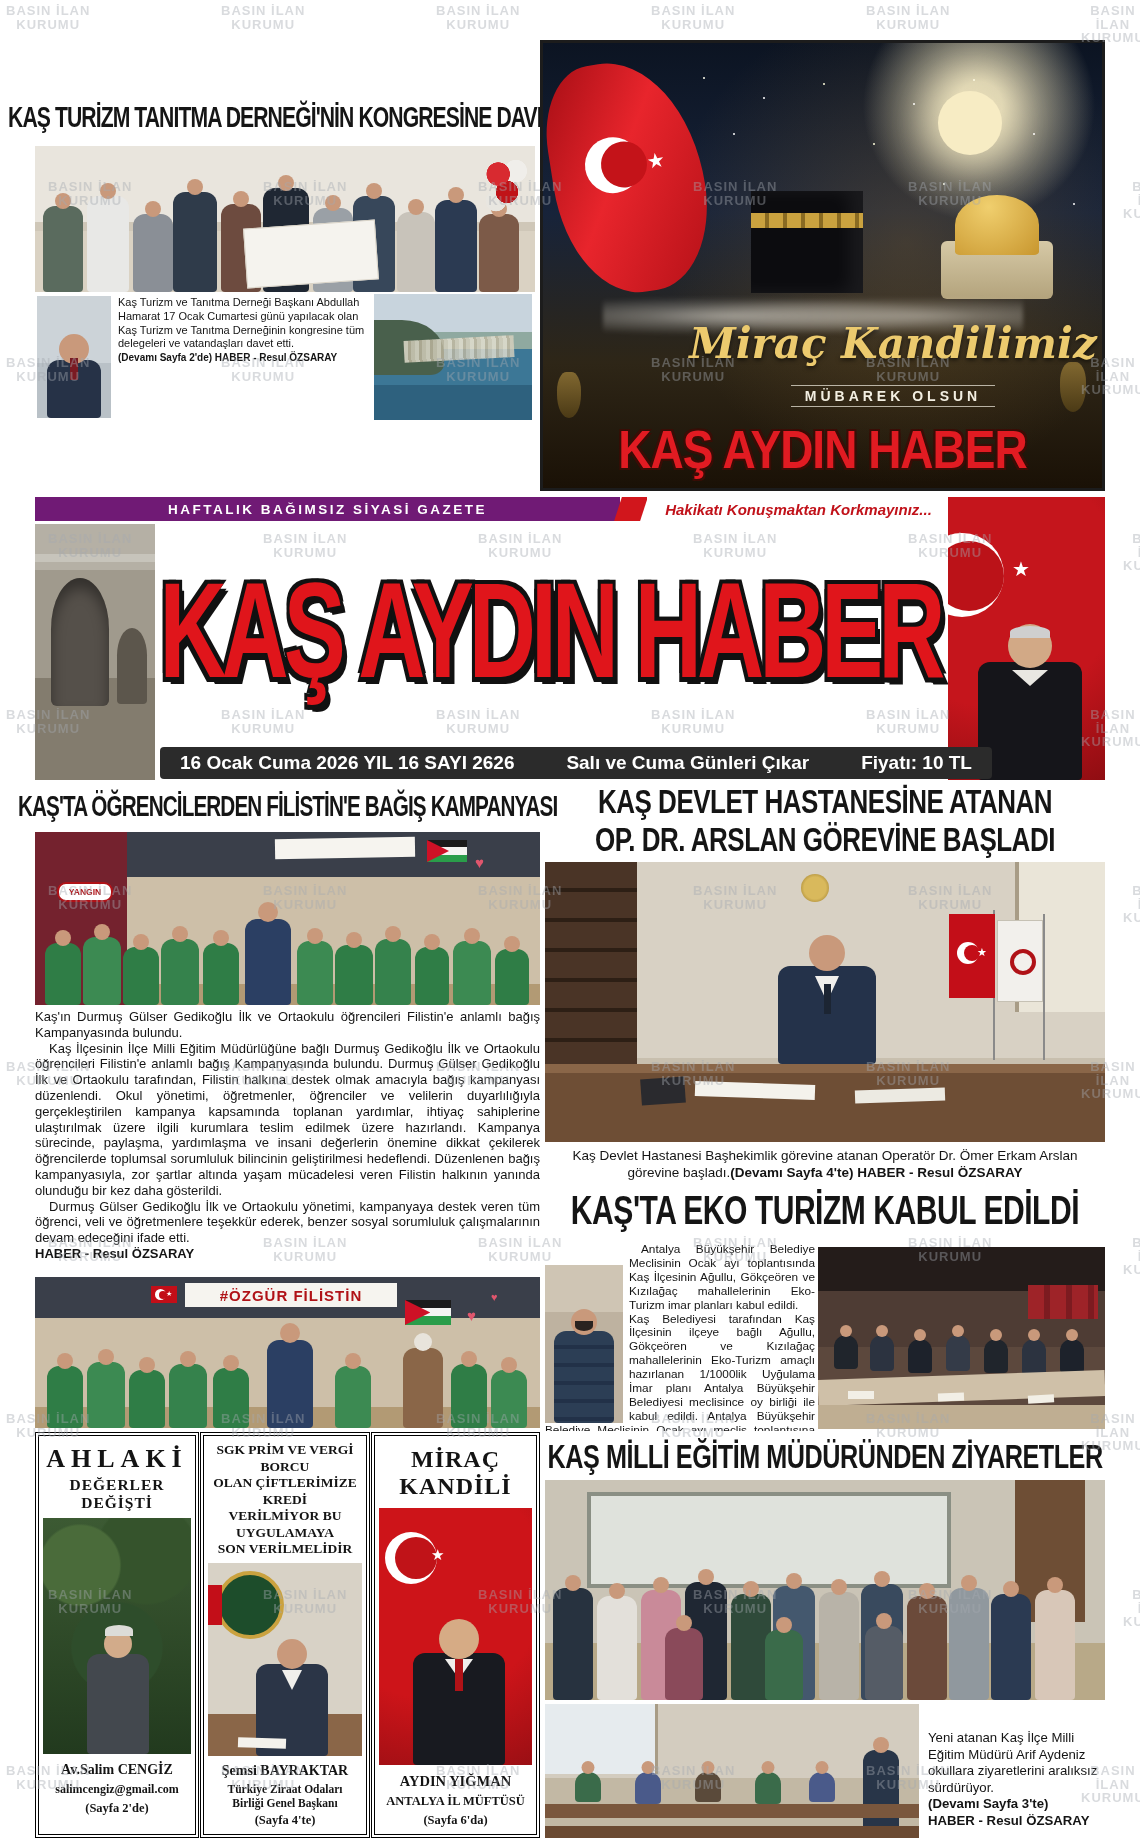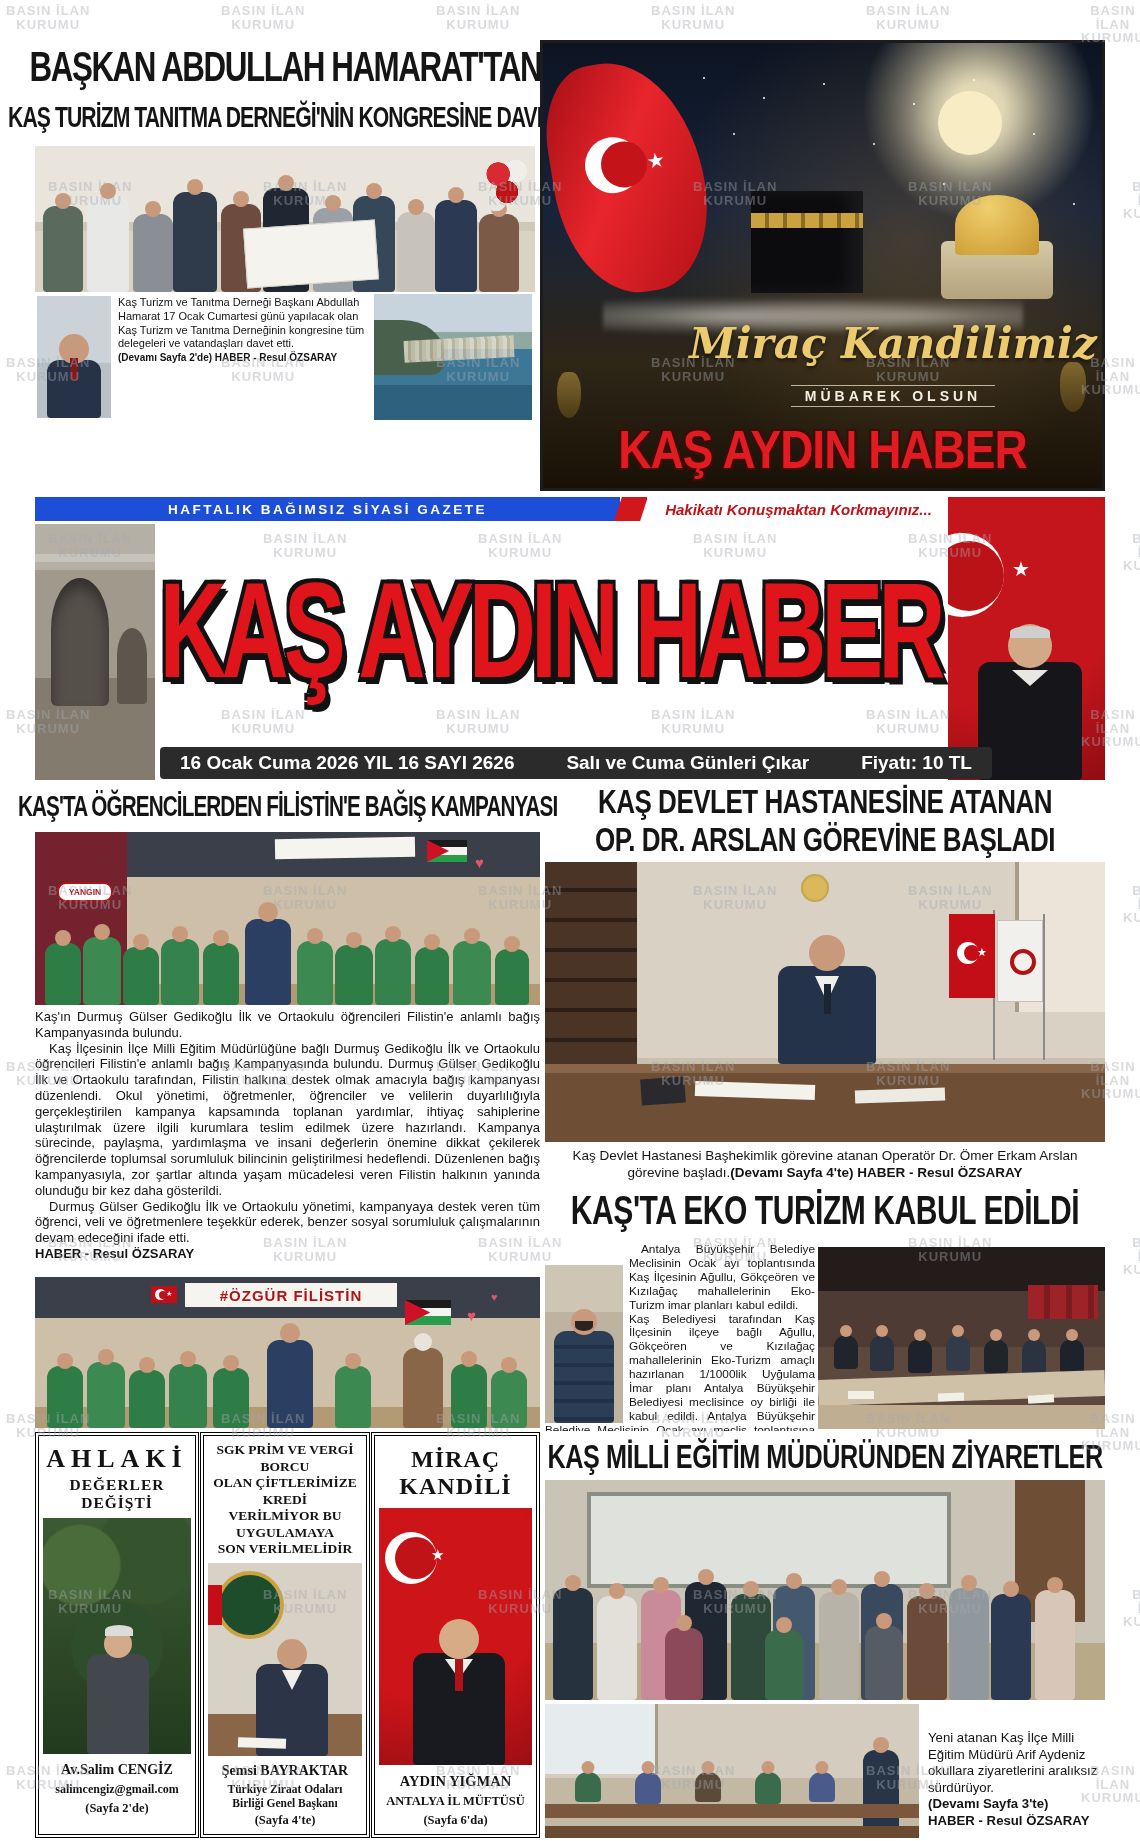--- a/index.html
+++ b/index.html
@@ -19,43 +19,40 @@
   
   .pp{position:absolute;bottom:0;border-radius:12px 12px 4px 4px;--h:16px;--ht:-13px;--skin:#c9997b;}
   .pp::before{content:"";position:absolute;left:50%;transform:translateX(-50%);
       width:var(--h);height:var(--h);top:var(--ht);border-radius:50%;background:var(--skin);}
   
   .mast-title{font-weight:700;font-size:93px;letter-spacing:-5px;color:#e0151b;
       transform:scale(1,1.45);transform-origin:center;
       text-shadow:-3px -3px 0 #111,3px -3px 0 #111,-3px 3px 0 #111,3px 3px 0 #111,5px 5px 0 #111;}
   .datebar{background:#2b2b2b;color:#fff;font-weight:700;font-size:19px;border-radius:4px;
       display:flex;align-items:center;justify-content:space-between;padding:0 20px;}
-  .tag-black{background:#1d4ed8;color:#fff;font-weight:700;font-size:13.5px;letter-spacing:2.5px;}
+  .tag-black{background:#701a75;color:#fff;font-weight:700;font-size:13.5px;letter-spacing:2.5px;}
   .tag-red{color:#c1121a;font-style:italic;font-weight:700;font-size:15px;}
   
   .box{border:4px double #000;box-sizing:border-box;display:flex;flex-direction:column;
        align-items:center;text-align:center;padding:6px 4px;background:#fff;}
   .box .bph{position:relative;overflow:hidden;width:100%;}
   .kbrand{font-weight:700;color:#e11b22;letter-spacing:-1px;
       text-shadow:-2px -2px 0 #3a0d06,2px -2px 0 #3a0d06,-2px 2px 0 #3a0d06,2px 2px 0 #3a0d06;}
   .flag-mini{position:relative;background:#c30e18;overflow:hidden;}
   .pflag{position:relative;background:linear-gradient(180deg,#1b1b1b 0 33%,#f4f4f2 33% 66%,#2a9d4a 66% 100%);}
   .pflag::before{content:"";position:absolute;left:0;top:0;width:55%;height:100%;
       background:#ce1126;clip-path:polygon(0 0,100% 50%,0 100%);}
   .heart{position:absolute;color:#e0566d;font-size:15px;}
   .shelf{background:repeating-linear-gradient(180deg,#4a3426 0 26px,#2d1f15 26px 30px);}
 </style>
 </head>
 <body>
 
 <div class="page">
 
-  <div class="abs ctr" style="left:35px;top:42px;width:500px;height:50px;">
-    <span class="cond hl" style="font-size:33px;letter-spacing:-1.5px;transform:scale(.95,1.3);">BAŞKAN ABDULLAH HAMARAT'TAN</span>
-  </div>
   <div class="abs ctr" style="left:35px;top:96px;width:500px;height:42px;">
     <span class="cond hl" style="font-size:23px;letter-spacing:-1px;transform:scale(.92,1.3);">KAŞ TURİZM TANITMA DERNEĞİ'NİN KONGRESİNE DAVET</span>
   </div>
 
   <div class="ph" style="left:35px;top:146px;width:500px;height:146px;background:linear-gradient(180deg,#e9e5dd 0 52%,#cfc7b8 52% 58%,#dad2c3 58% 100%);">
     <i class="pp" style="left:8px;width:40px;height:86px;background:#5a6b5e"></i>
     <i class="pp" style="left:52px;width:42px;height:96px;background:#e8e8e6"></i>
     <i class="pp" style="left:98px;width:40px;height:78px;background:#8a8f96"></i>
     <i class="pp" style="left:138px;width:44px;height:100px;background:#2f3b4a"></i>
     <i class="pp" style="left:186px;width:40px;height:88px;background:#6d4b3f"></i>

